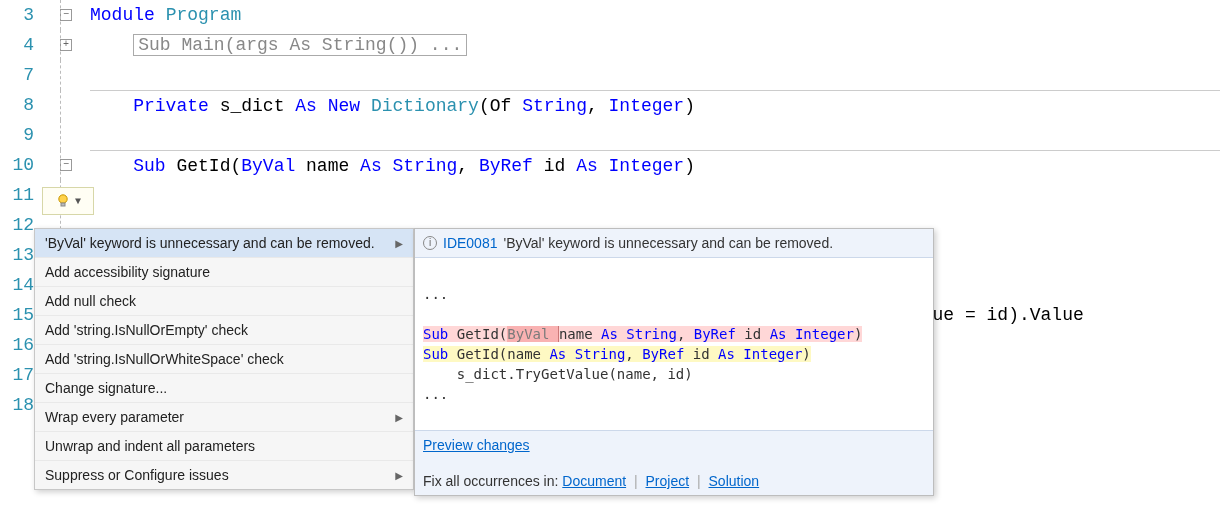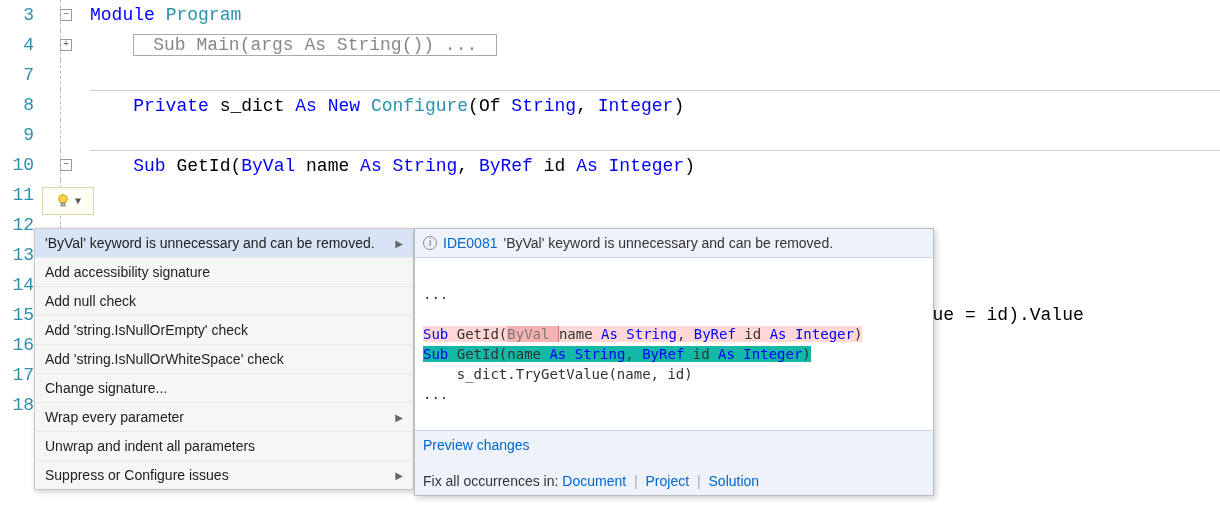--- a/index.html
+++ b/index.html
@@ -62,21 +62,21 @@
     height: 30px;
     line-height: 30px;
     white-space: pre;
   }
   .kw { color: #0000ff; }
   .type { color: #2b91af; }
   .plain { color: #000; }
   .ident { color: #000; text-align: center; }
   .collapsed-box {
     border: 1px solid #aaa;
-    padding: 0px 19px;
+    padding: 0px 4px;
     color: #888;
   }
   .hr-line {
     border-top: 1px solid #ccc;
   }
 
   
   .lightbulb {
     position: absolute;
     left: 42px;
@@ -152,29 +152,29 @@
   .preview-body {
     padding: 6px 8px;
     font-family: Consolas, monospace;
     font-size: 14px;
     line-height: 20px;
     white-space: pre;
     color: #333;
   }
   .diff-del { background: #ffd7d7; }
   .diff-del-token { background: #f9b2b2; color: #7a7a7a; border-right: 1px solid #c77; }
-  .diff-add { background: #14b8a6; }
+  .diff-add { background: #fef9c3; }
   .preview-footer {
     background: #eef3fb;
     border-top: 1px solid #ccd8ea;
     padding: 6px 8px;
     font-size: 14px;
     color: #333;
   }
-  .link { color: #0066cc; cursor: pointer; }
+  .link { color: #0066cc; cursor: pointer; text-decoration: underline; }
   .sep { color: #aaa; padding: 0 4px; }
 
   .info-icon {
     width: 14px; height: 14px;
     border: 1px solid #888;
     border-radius: 50%;
     font-size: 10px;
     line-height: 12px;
     text-align: center;
     color: #666;
@@ -244,21 +244,21 @@
         <div class="fold-line"></div>
       </div>
     <div class="fold">
         <div class="fold-line"></div>
       </div>
   </div>
   <div class="code-col">
     <div class="line"><span class="kw">Module </span><span class="type">Program</span></div>
     <div class="line">    <span class="collapsed-box">Sub Main(args As String()) ...</span></div>
     <div class="line"></div>
-    <div class="line hr-line">    <span class="kw">Private </span><span class="ident">s_dict </span><span class="kw">As New </span><span class="type">Configure</span><span class="plain">(Of </span><span class="kw">String</span><span class="plain">, </span><span class="kw">Integer</span><span class="plain">)</span></div>
+    <div class="line hr-line">    <span class="kw">Private </span><span class="ident">s_dict </span><span class="kw">As New </span><span class="type">Dictionary</span><span class="plain">(Of </span><span class="kw">String</span><span class="plain">, </span><span class="kw">Integer</span><span class="plain">)</span></div>
     <div class="line"></div>
     <div class="line hr-line">    <span class="kw">Sub </span><span class="ident">GetId(</span><span class="kw">ByVal </span><span class="ident">name </span><span class="kw">As </span><span class="kw">String</span><span class="plain">, </span><span class="kw">ByRef </span><span class="ident">id </span><span class="kw">As </span><span class="kw">Integer</span><span class="plain">)</span></div>
     <div class="line"></div>
     <div class="line"></div>
     <div class="line"></div>
     <div class="line">                                                                           <span class="plain">ng)</span></div>
     <div class="line">                                                                           <span class="plain">Value = id).Value</span></div>
     <div class="line"></div>
     <div class="line"></div>
     <div class="line"></div>

